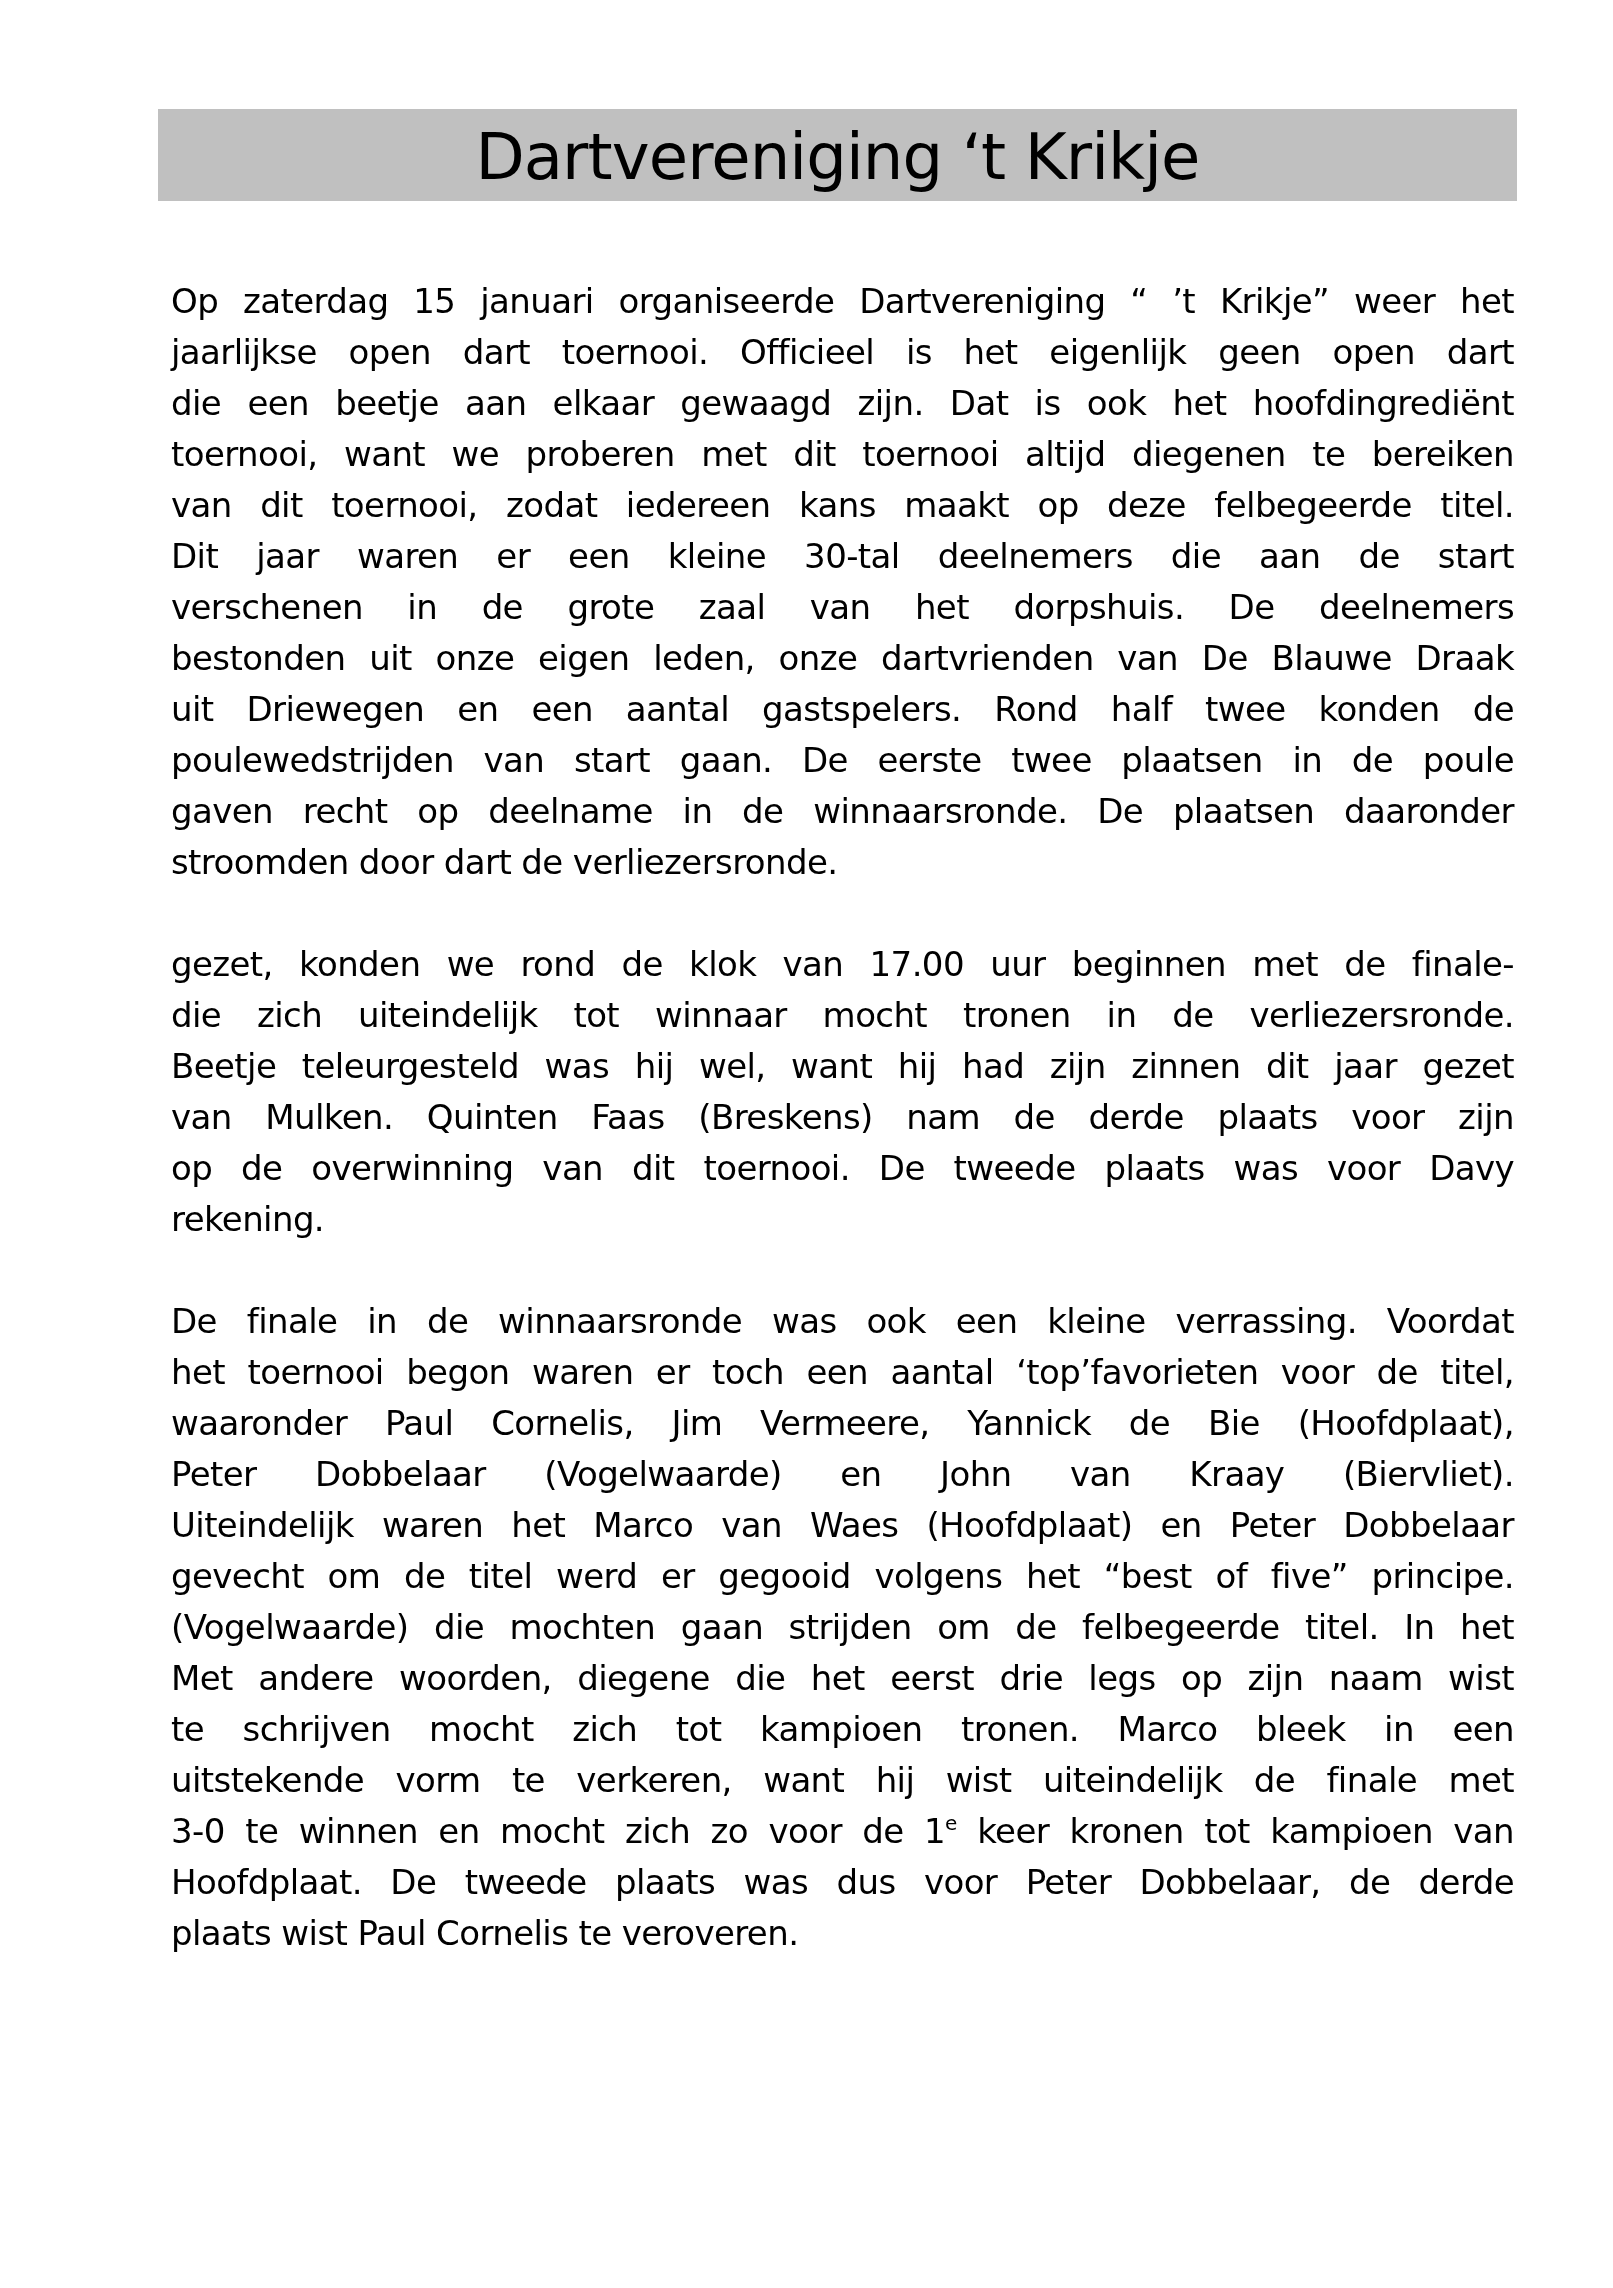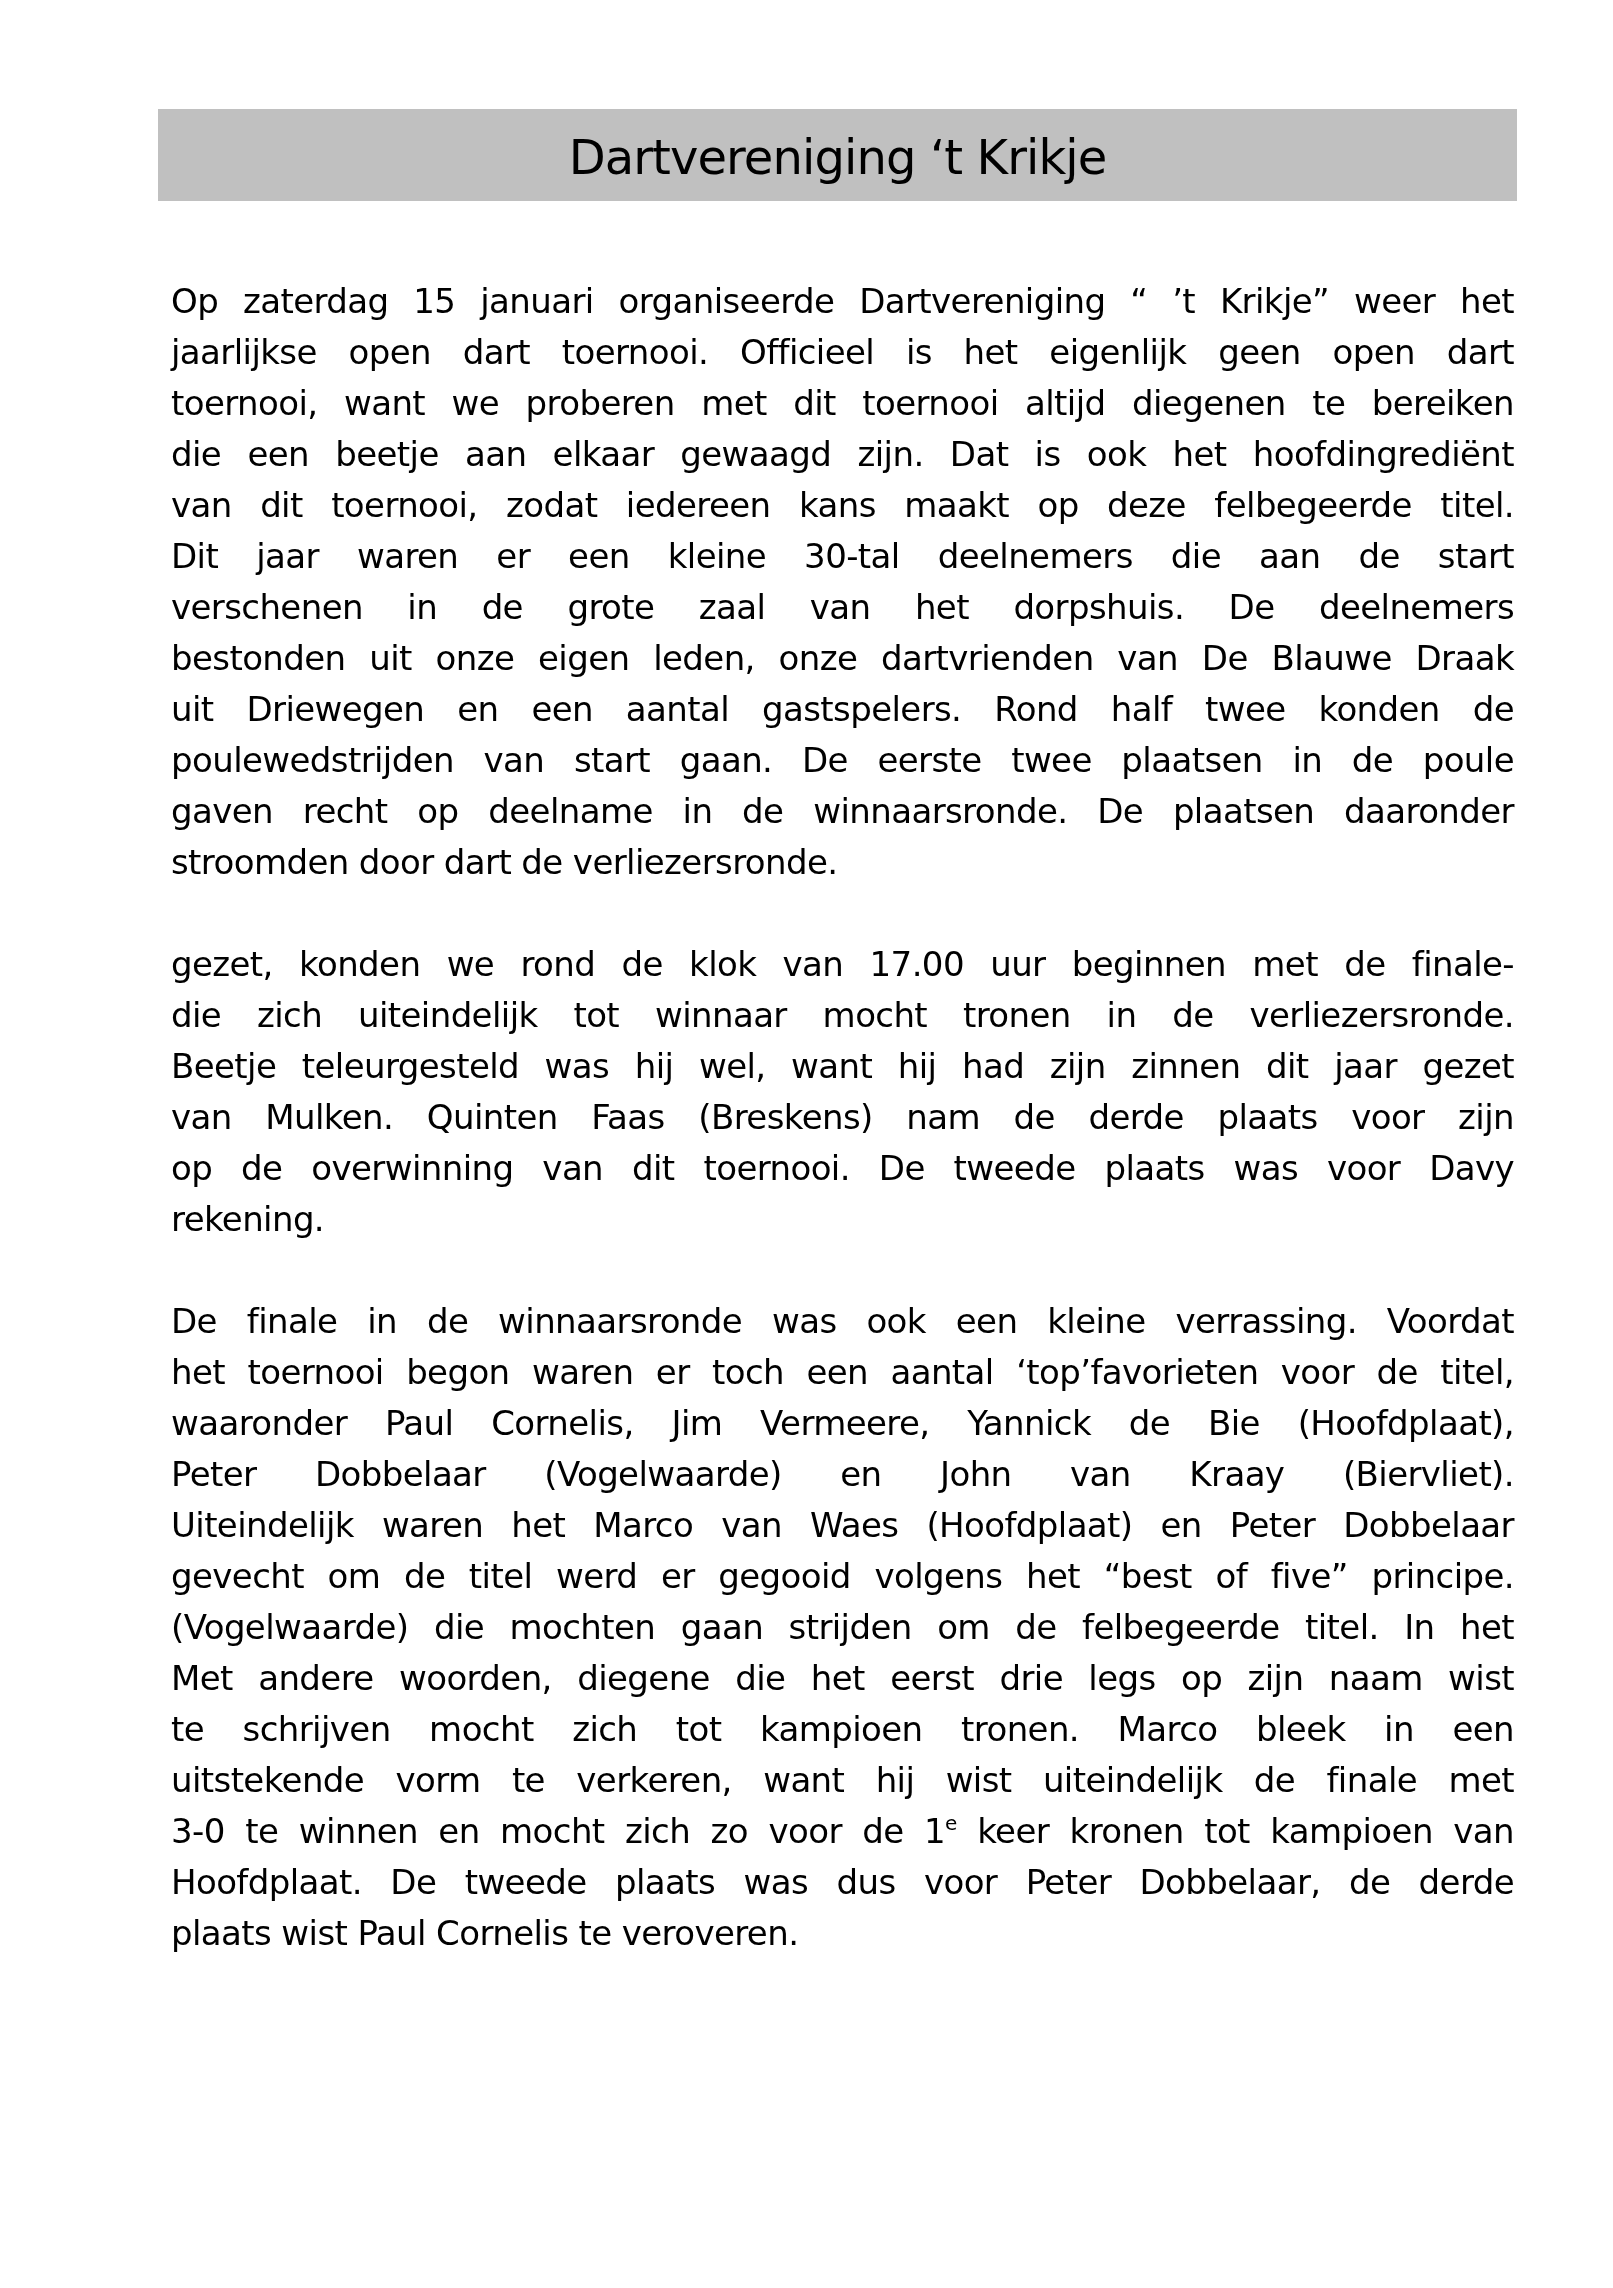--- a/index.html
+++ b/index.html
@@ -28,21 +28,21 @@
     top: 109px;
     width: 1359px;
     height: 92px;
     background: #c0c0c0;
     display: flex;
     align-items: center;
     justify-content: center;
   }
   .title-text {
     font-family: "DejaVu Sans", sans-serif;
-    font-size: 48px;
+    font-size: 64px;
     font-weight: normal;
     letter-spacing: -0.9px;
     line-height: 1;
     margin-top: 3.7px;
     white-space: nowrap;
     color: #000;
   }
   .article {
     position: absolute;
     left: 164px;
@@ -82,22 +82,22 @@
 
   <div class="title-bar">
     <span class="title-text">Dartvereniging ‘t Krikje</span>
   </div>
 
   <div class="article">
 
     <div class="para">
       <span class="line">Op zaterdag 15 januari organiseerde Dartvereniging “ ’t Krikje”  weer het</span>
       <span class="line">jaarlijkse open dart toernooi. Officieel is het eigenlijk geen open dart</span>
+      <span class="line">die een beetje aan elkaar gewaagd zijn. Dat is ook het hoofdingrediënt</span>
       <span class="line">toernooi, want we proberen met dit toernooi altijd diegenen te bereiken</span>
-      <span class="line">die een beetje aan elkaar gewaagd zijn. Dat is ook het hoofdingrediënt</span>
       <span class="line">van dit toernooi, zodat iedereen kans maakt op deze felbegeerde titel.</span>
       <span class="line">Dit jaar waren er een kleine 30-tal deelnemers die aan de start</span>
       <span class="line">verschenen in de grote zaal van het dorpshuis. De deelnemers</span>
       <span class="line">bestonden uit onze eigen leden, onze dartvrienden van De Blauwe Draak</span>
       <span class="line">uit Driewegen en een aantal gastspelers. Rond half twee konden de</span>
       <span class="line">poulewedstrijden van start gaan. De eerste twee plaatsen in de poule</span>
       <span class="line">gaven recht op deelname in de winnaarsronde. De plaatsen daaronder</span>
       <span class="line last">stroomden door dart de verliezersronde.</span>
     </div>
 

